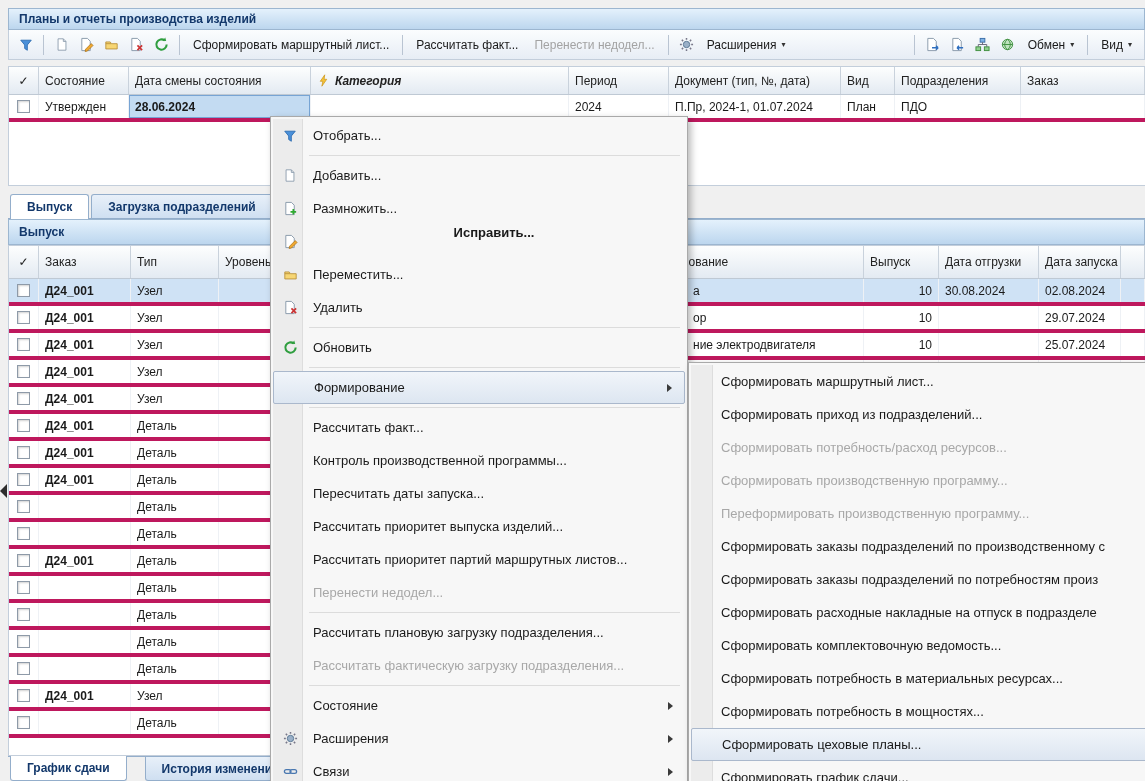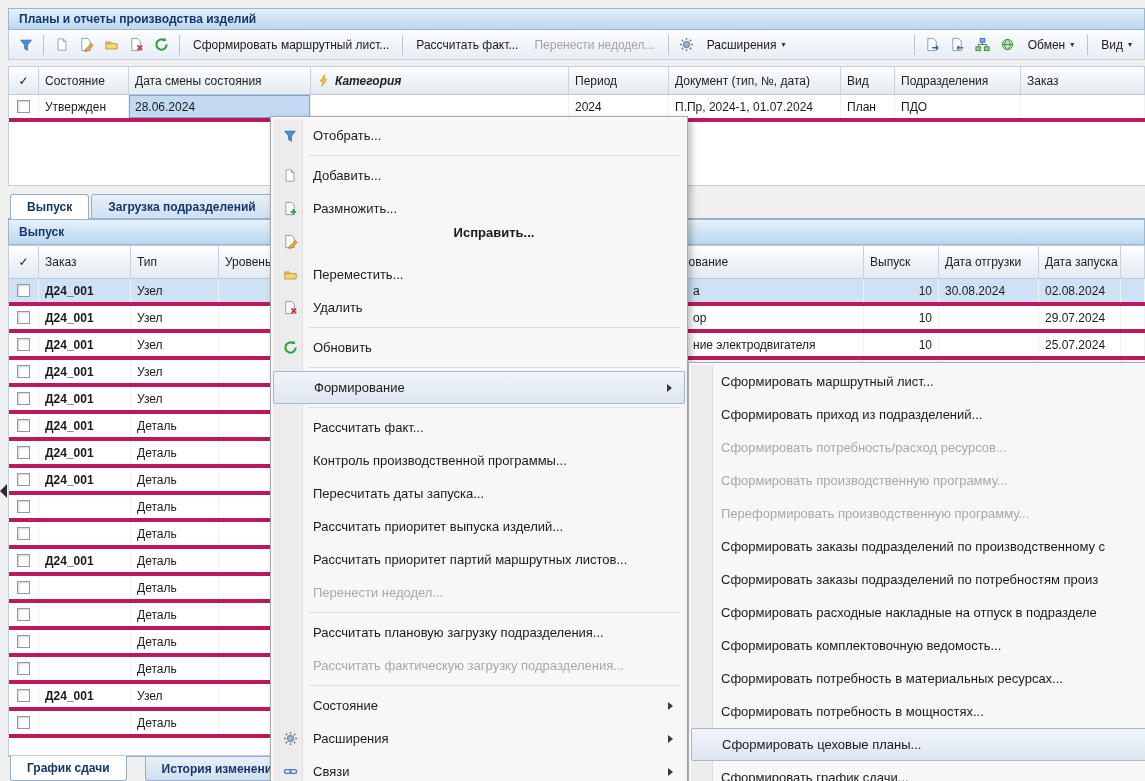--- a/index.html
+++ b/index.html
@@ -42,21 +42,21 @@
   .g-hcell { border-right:1px solid #c9d2dc; display:flex; align-items:center; padding:0 6px;
              color:#222; white-space:nowrap; overflow:hidden; text-overflow:ellipsis; }
   .g1-row, .g2-row { display:flex; height:27px; border-bottom:4px solid #be185d; background:#fff; }
   .g2-row.selected { background:#cfe2f5; }
   .g-cell { border-right:1px solid #eef1f5; display:flex; align-items:center; padding:0 6px;
             white-space:nowrap; overflow:hidden; }
   .center { justify-content:center; }
   .num { justify-content:flex-end; }
   .cb { width:13px; height:13px; background:#fff; border:1px solid #8e9aa8;
         box-shadow:inset 1px 1px 2px rgba(0,0,0,.18); flex:none; }
-  .sel-cell { background:#c3dbf2; box-shadow:inset 0 0 0 1px #77a4d4; }
+  .sel-cell { background:#c3dbf2; box-shadow:inset 0 0 0 1px #77a4d4;font-weight:bold; }
   .cat-t { font-weight:bold; font-style:italic; margin-left:5px; }
   .hico { display:flex; align-items:center; }
   
   .c0{width:30px}.c1{width:90px}.c2{width:182px}.c3{width:258px}.c4{width:100px}
   .c5{width:172px}.c6{width:54px}.c7{width:126px}.c8{flex:1}
   
   .d0{width:30px}.d1{width:92px}.d2{width:88px}.d3{width:130px}.d4{width:290px}
   .d5{width:225px}.d6{width:75px}.d7{width:100px}.d8{width:82px}.d9{flex:1}
   .d1 { font-weight:bold; }
   .g-hcell.d1, .g-hcell.d5 { font-weight:normal; }

